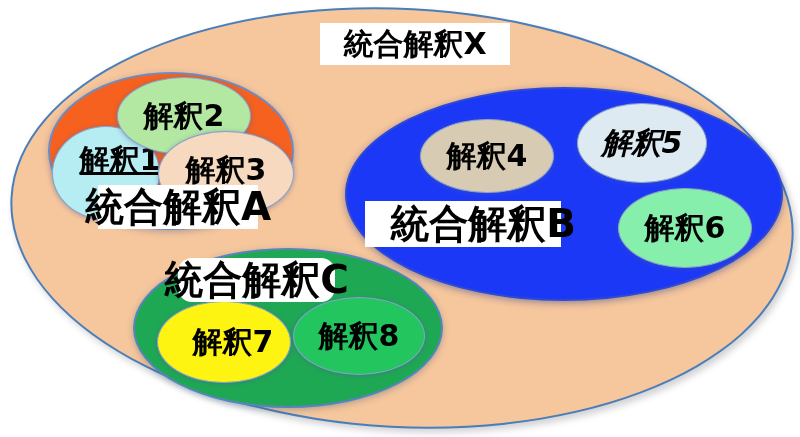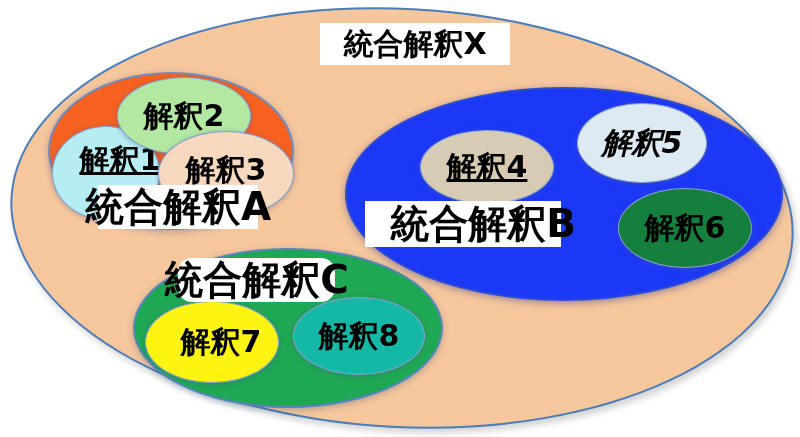--- a/index.html
+++ b/index.html
@@ -51,24 +51,24 @@
     border: 1.5px solid #87A2CD;
     box-shadow: 0 1px 5px rgba(70,90,150,0.45);
     font-size: 30px;
     font-weight: bold;
     color: #000;
     white-space: nowrap;
   }
   .item-1 { left: 52px;  top: 126px; width: 108px; height: 94px; }
   .item-2 { left: 117px; top: 77px;  width: 134px; height: 78px; }
   .item-3 { left: 158px; top: 131px; width: 136px; height: 86px; }
-  .item-4 { left: 420px; top: 130px; width: 134px; height: 74px; text-decoration: underline; }
+  .item-4 { left: 420px; top: 119px; width: 134px; height: 74px; }
   .item-5 { left: 577px; top: 103px; width: 130px; height: 80px; }
   .item-6 { left: 618px; top: 188px; width: 134px; height: 80px; }
-  .item-7 { left: 145px; top: 301px; width: 134px; height: 82px; }
+  .item-7 { left: 157px; top: 301px; width: 134px; height: 82px; }
   .item-8 { left: 293px; top: 297px; width: 132px; height: 78px; }
   
   .item-1 .item-label { transform: translate(14px, -13px); text-decoration: underline; }
   .item-3 .item-label { transform: translate(0px, -4px); }
   .item-7 .item-label { transform: translate(9px, 0px); }
   
   .label-box {
     position: absolute;
     display: flex;
     align-items: center;
@@ -105,37 +105,37 @@
   </div>
 
   <div class="label-box label-a" style="background-color: rgb(255, 255, 255);">統合解釈A</div>
 
   <div class="ellipse group-c" style="background-color: rgb(31, 168, 84);"></div>
 
   <div class="ellipse item item-7" style="background-color: rgb(253, 244, 17);">
     <span class="item-label">解釈7</span>
   </div>
 
-  <div class="ellipse item item-8" style="background-color: #14b8a6;">
+  <div class="ellipse item item-8" style="background-color: #22c55e;">
     <span class="item-label">解釈8</span>
   </div>
 
   <div class="label-box label-c" style="background-color: rgb(255, 255, 255); border-radius: 14px;">統合解釈C</div>
 
   <div class="ellipse group-b" style="background-color: rgb(28, 56, 247);"></div>
 
   <div class="ellipse item item-4" style="background-color: rgb(215, 204, 179);">
     <span class="item-label">解釈4</span>
   </div>
 
   <div class="ellipse item item-5" style="background-color: rgb(222, 234, 241); font-style: italic;">
     <span class="item-label">解釈5</span>
   </div>
 
-  <div class="ellipse item item-6" style="background-color: #15803d;">
+  <div class="ellipse item item-6" style="background-color: #86efac;">
     <span class="item-label">解釈6</span>
   </div>
 
   <div class="label-box label-b" style="background-color: rgb(255, 255, 255); padding-left: 40px;">統合解釈B</div>
 
   <div class="label-box label-x" style="background-color: rgb(255, 255, 255);">統合解釈X</div>
 
 </div>
 
 </body></html>

